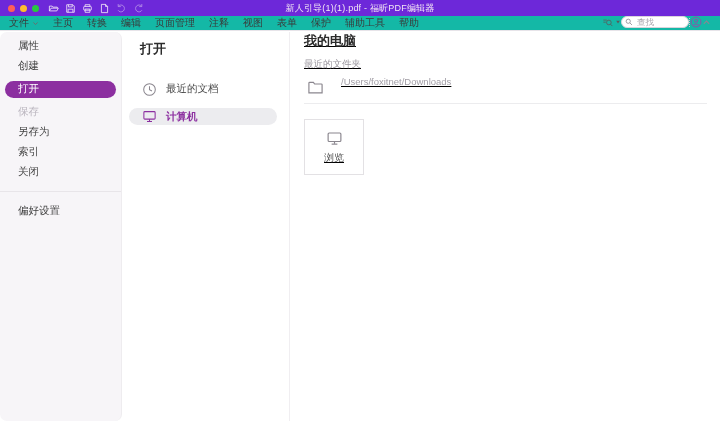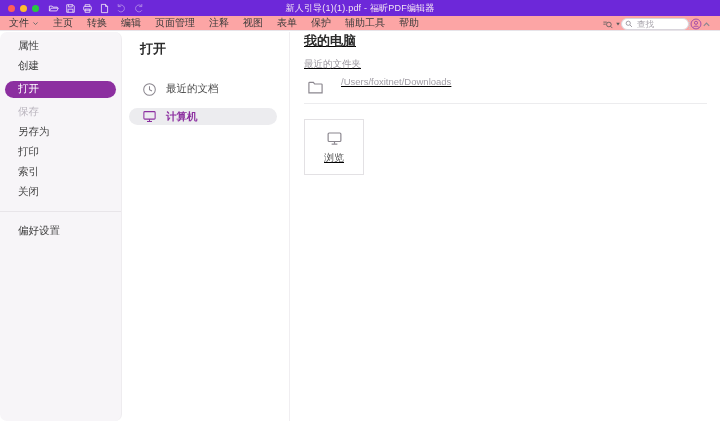--- a/index.html
+++ b/index.html
@@ -25,22 +25,22 @@
   .qat .dis { opacity:.5; }
   .win-title {
     position:absolute; left:0; right:0; top:0; height:16px;
     display:flex; align-items:center; justify-content:center;
     color:#f3e6f4; font-size:9px; pointer-events:none; letter-spacing:.2px;
   }
 
   
   .menubar {
     position:absolute; top:16px; left:0; right:0; height:15px;
-    background:#fca5a5; border-bottom:1px solid #e7e4e9;
-    display:flex; align-items:flex-end; padding:0 9px; font-size:10px; color:#3a3a3a;
+    background:#14b8a6; border-bottom:1px solid #e7e4e9;
+    display:flex; align-items:flex-start; padding:0 9px; font-size:10px; color:#3a3a3a;
   }
   .menus { display:flex; align-items:center; gap:14px; }
   .menu-item { display:flex; align-items:center; gap:3px; white-space:nowrap; cursor:default; }
   .menu-item .chev { color:#6c6c6c; }
   .menubar-right { margin-left:auto; display:flex; align-items:center; gap:0; }
   .find-group { display:flex; align-items:center; gap:2px; color:#5a5a5a; }
   .searchbox { position:relative; width:68px; height:12px; }
   .searchbox input {
     width:100%; height:100%; border:1px solid #d9d5dc; border-radius:6px;
     background:#fff; font-size:8.5px; padding:0 4px 0 15px; color:#444; outline:none;
@@ -247,23 +247,20 @@
         <span>打开</span>
       </div>
   </div>
   <div class="side-item disabled">
       <span>保存</span>
     </div>
   <div class="side-item">
       <span>另存为</span>
     </div>
   <div class="side-item">
-      <span>打印</span>
-    </div>
-  <div class="side-item">
       <span>索引</span>
     </div>
   <div class="side-item">
       <span>关闭</span>
     </div>
   <div class="side-divider"></div>
   <div class="side-footer">
       <span>偏好设置</span>
     </div>
 </div>

